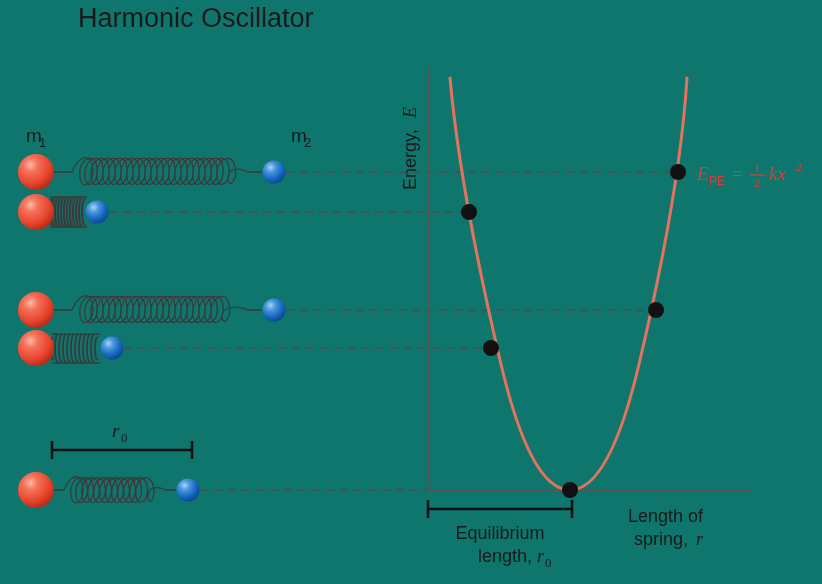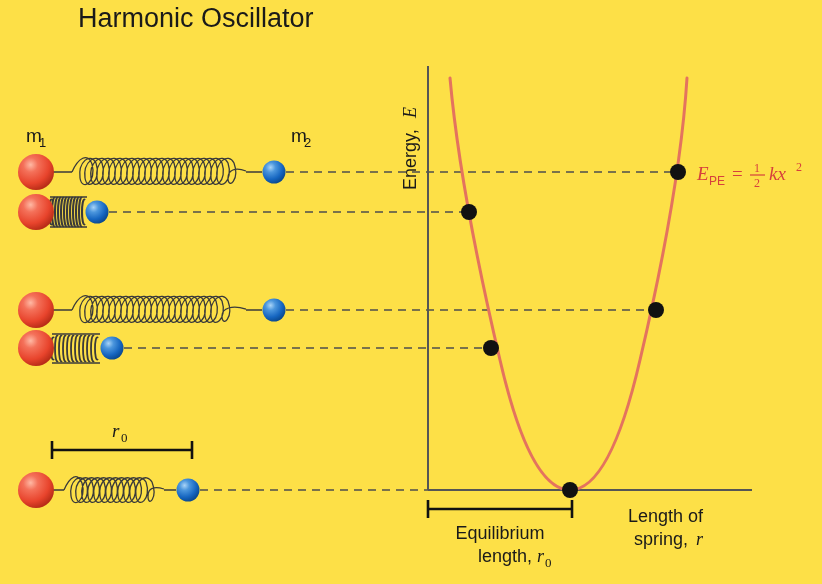--- a/index.html
+++ b/index.html
@@ -4,21 +4,21 @@
 <style>
   html, body {
     margin: 0;
     padding: 0;
     background: #ffffff;
   }
   #page {
     position: relative;
     width: 822px;
     height: 584px;
-    background: #fde047;
+    background: #0f766e;
     overflow: hidden;
     font-family: "Liberation Sans", sans-serif;
   }
   #figure-svg {
     position: absolute;
     left: 0;
     top: 0;
     width: 822px;
     height: 584px;
   }

